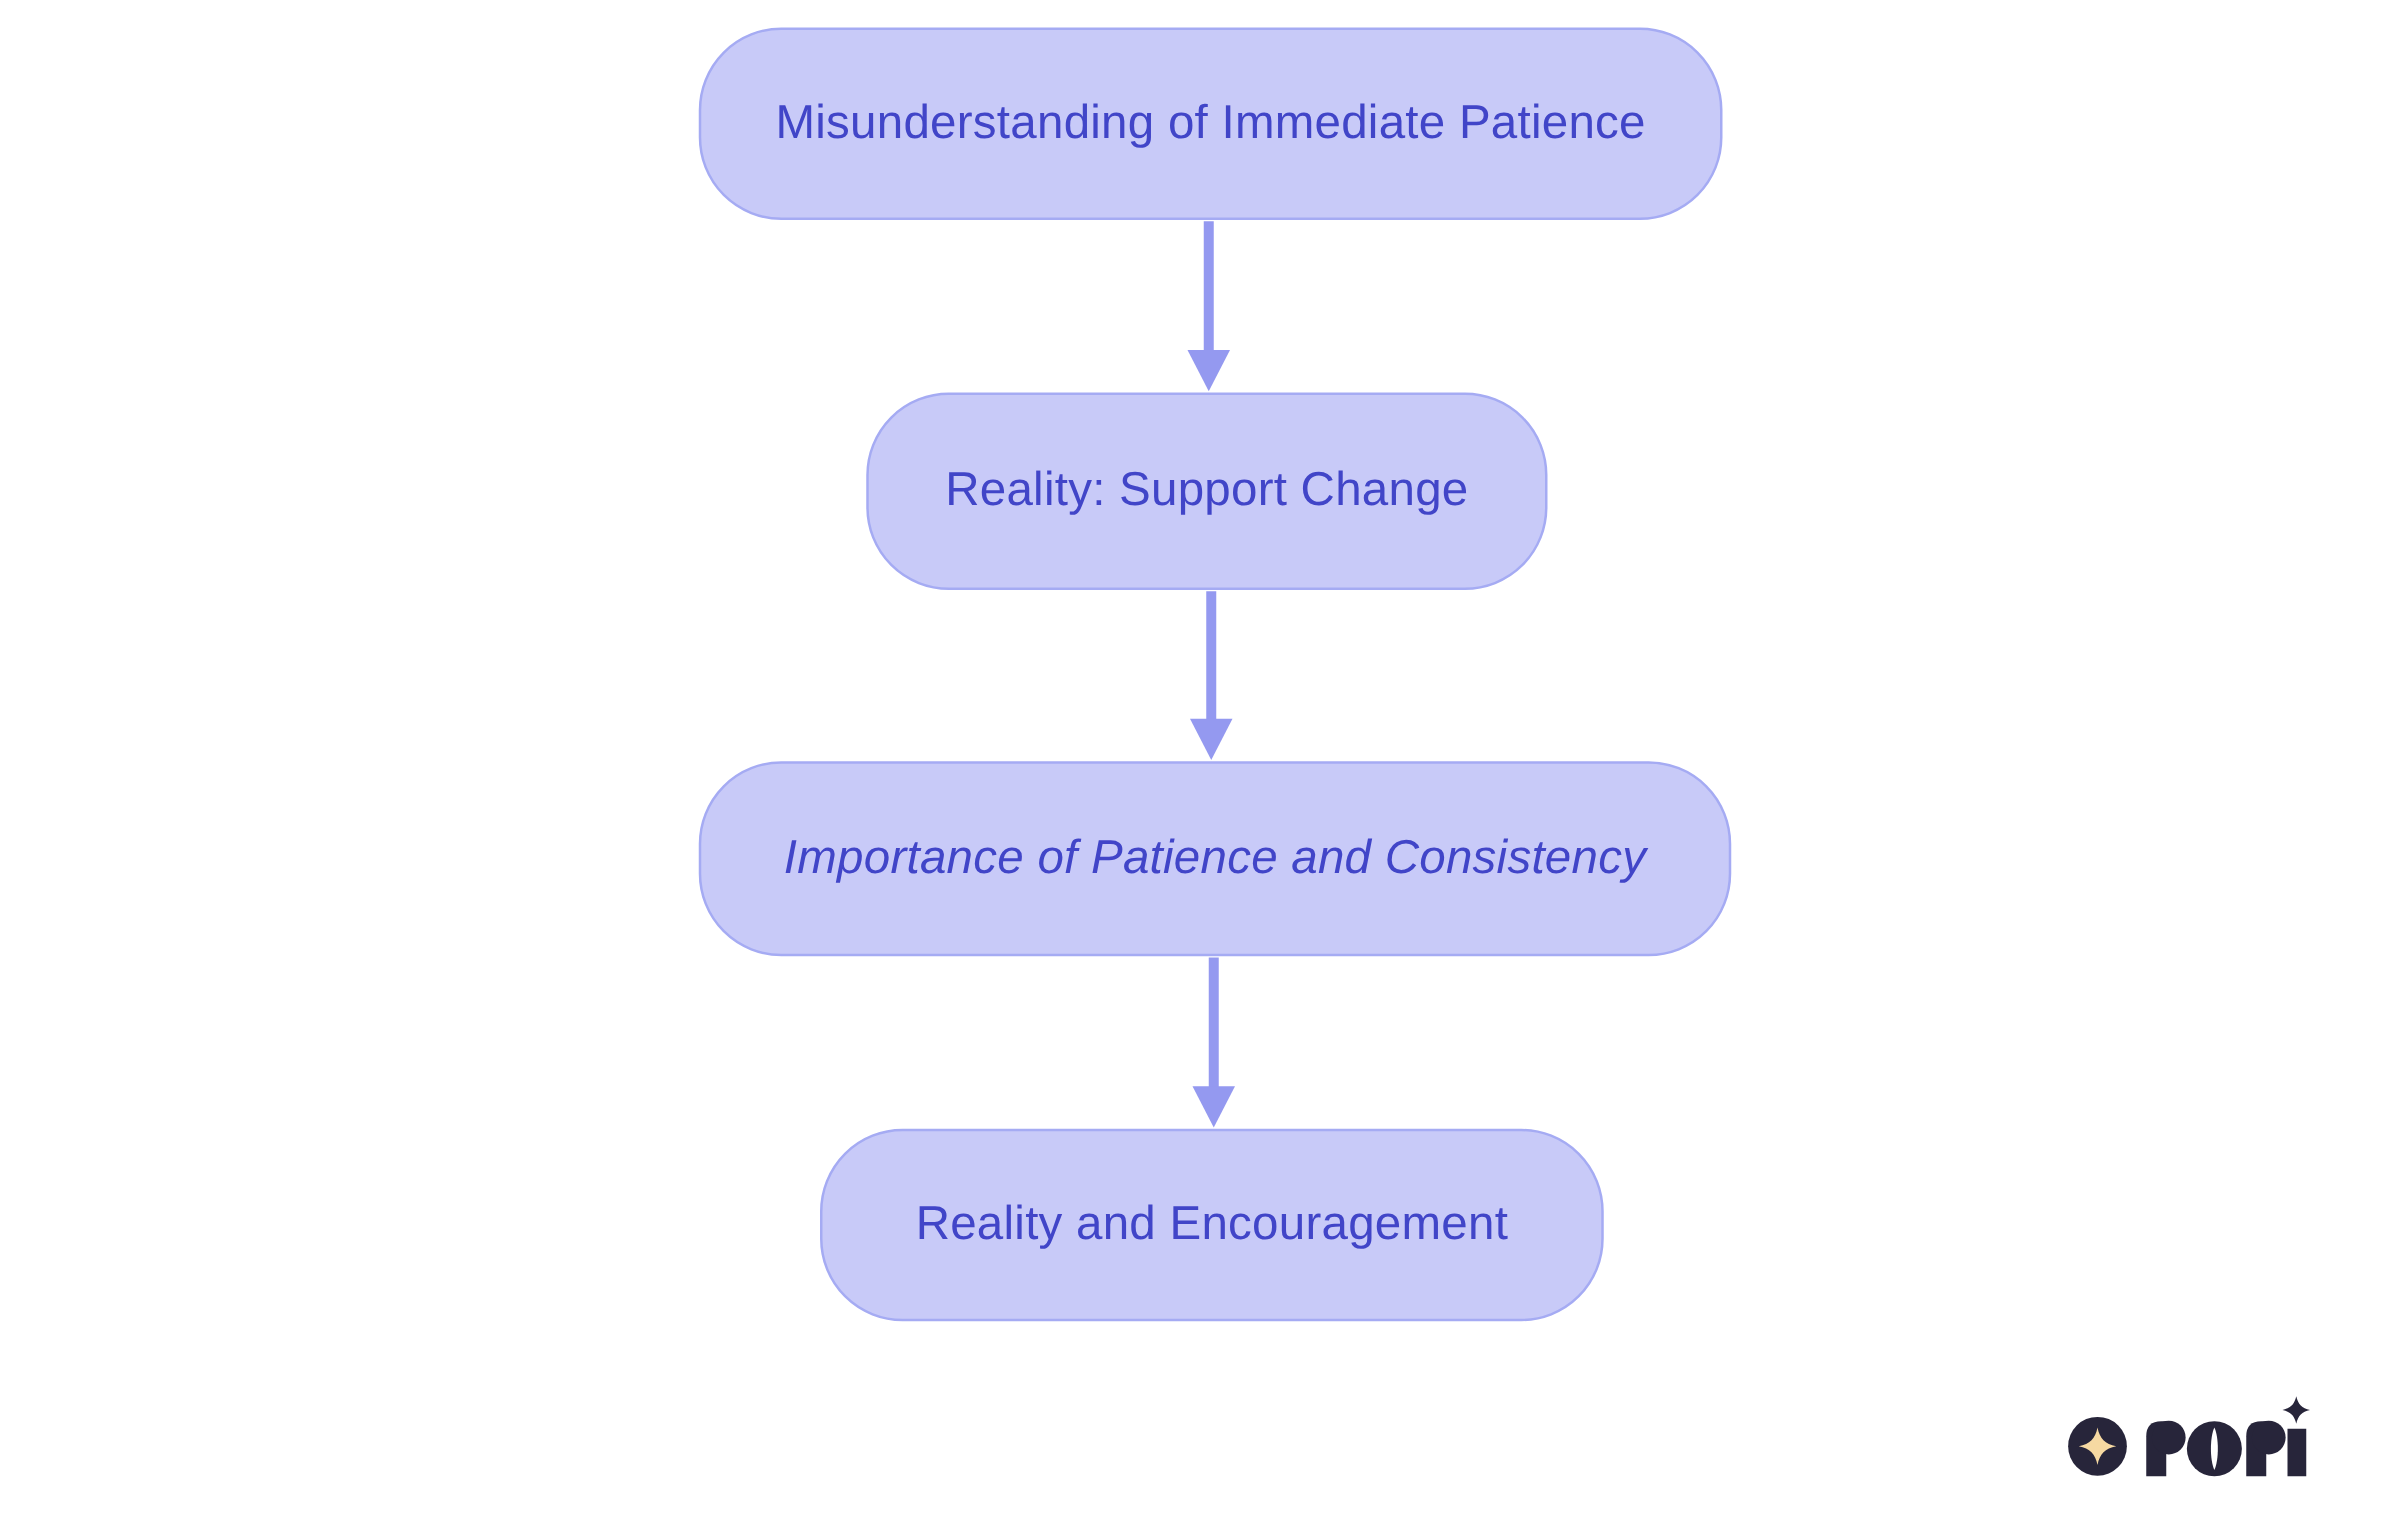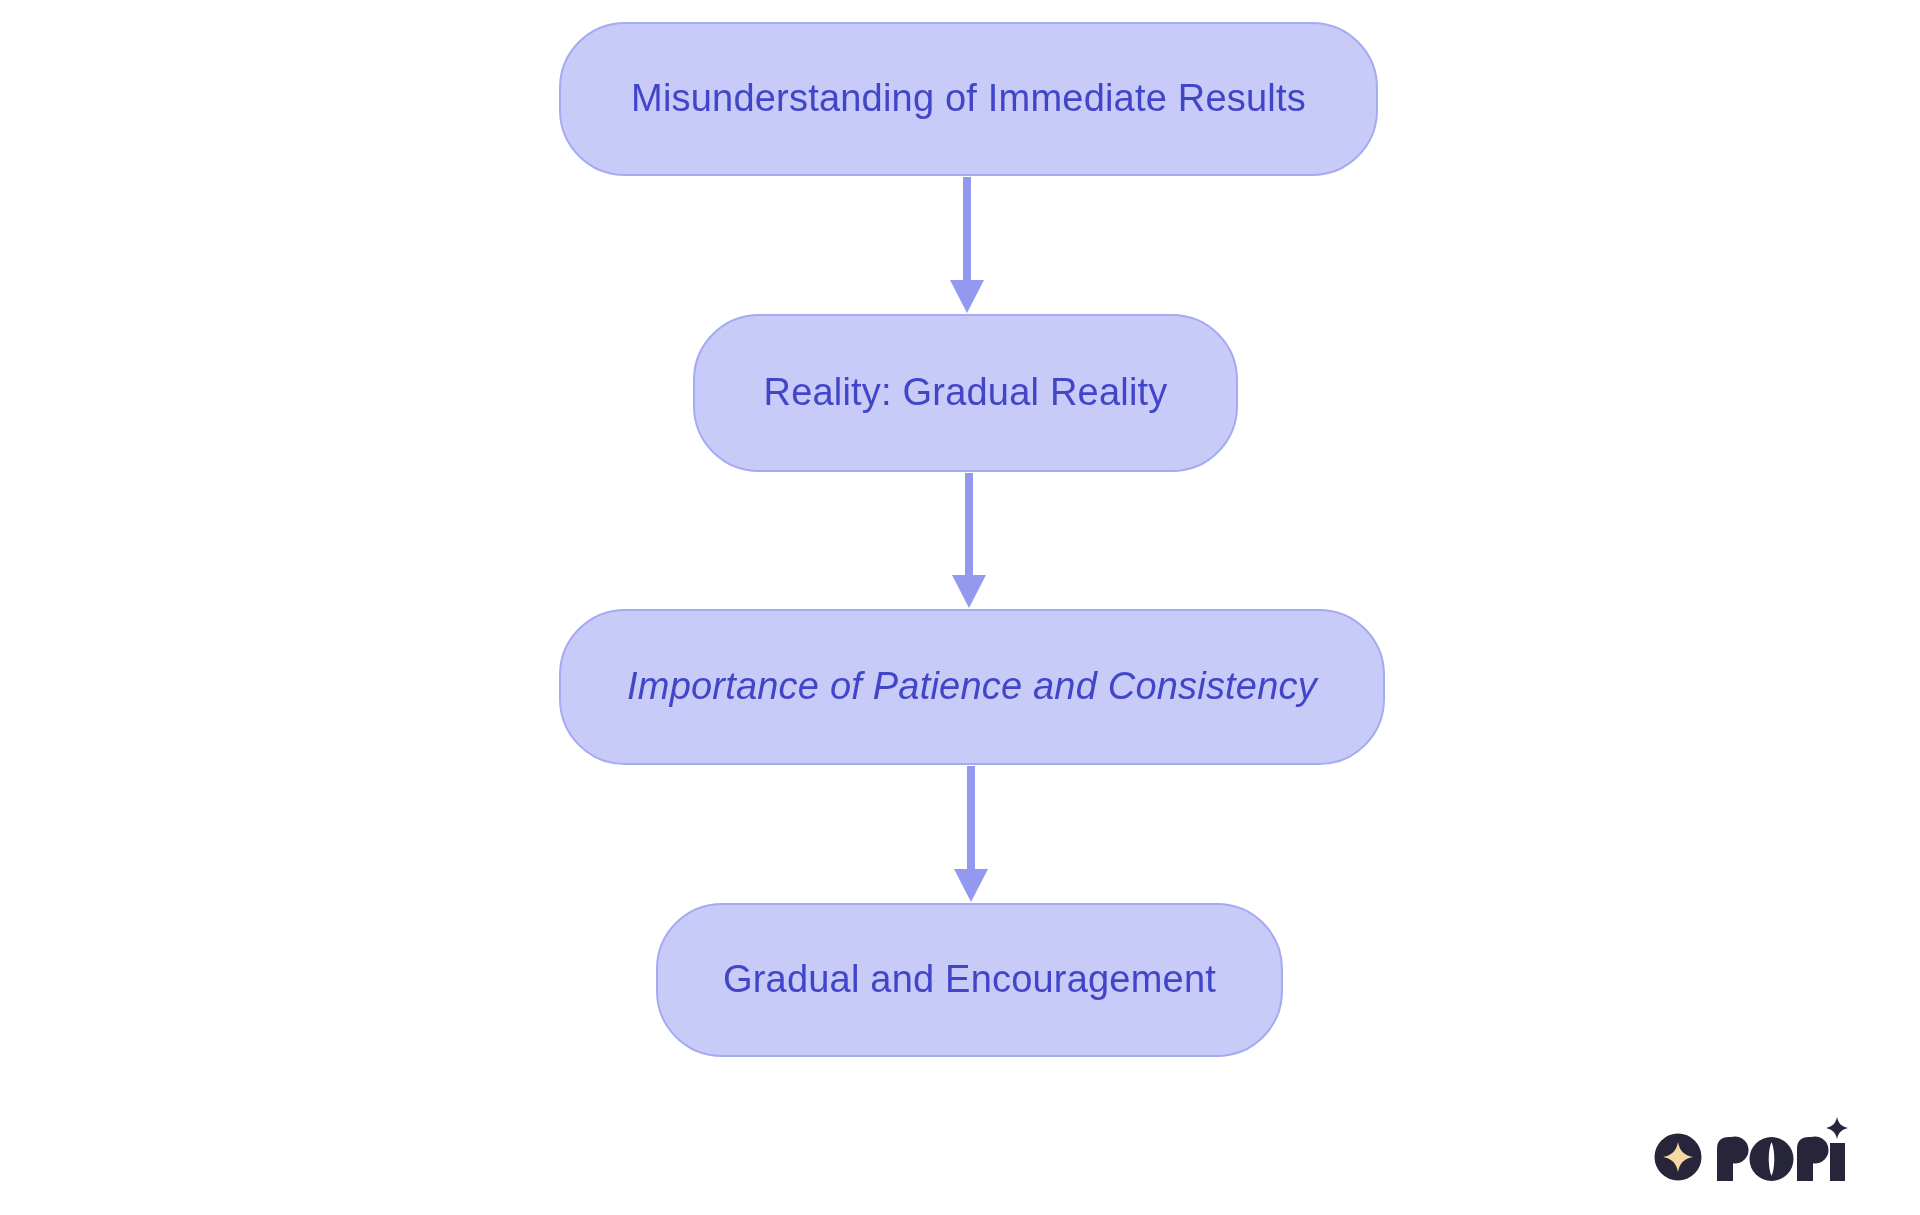--- a/index.html
+++ b/index.html
@@ -77,30 +77,30 @@
         <polygon class="edge-head" points="952,575 986,575 969,608"></polygon>
       </g>
       <g>
         <line class="edge-line" x1="971" x2="971" y1="766" y2="877"></line>
         <polygon class="edge-head" points="954,869 988,869 971,902"></polygon>
       </g>
     </svg>
 
   <div id="nodes-layer">
       <div class="node" style="left: 559px; top: 22px; width: 819px; height: 154px;">
-        <span>Misunderstanding of Immediate Results</span>
+        <span>Misunderstanding of Immediate Patience</span>
       </div>
       <div class="node" style="left: 693px; top: 314px; width: 545px; height: 158px;">
-        <span>Reality: Gradual Reality</span>
+        <span>Reality: Support Change</span>
       </div>
       <div class="node" style="left: 559px; top: 609px; width: 826px; height: 156px; font-style: italic;">
         <span>Importance of Patience and Consistency</span>
       </div>
       <div class="node" style="left: 656px; top: 903px; width: 627px; height: 154px;">
-        <span>Gradual and Encouragement</span>
+        <span>Reality and Encouragement</span>
       </div>
     </div>
 
   <div class="logo" role="img" aria-label="rori">
     <svg viewBox="0 0 200 70" xmlns="http://www.w3.org/2000/svg">
       <g>
         <circle class="mark" cx="25" cy="44" r="23.5"></circle>
         <path class="spark" d="M25,29 C26.8,38 31,42.2 40,44 C31,45.8 26.8,50 25,59 C23.2,50 19,45.8 10,44 C19,42.2 23.2,38 25,29 Z"></path>
       </g>
       <g>

